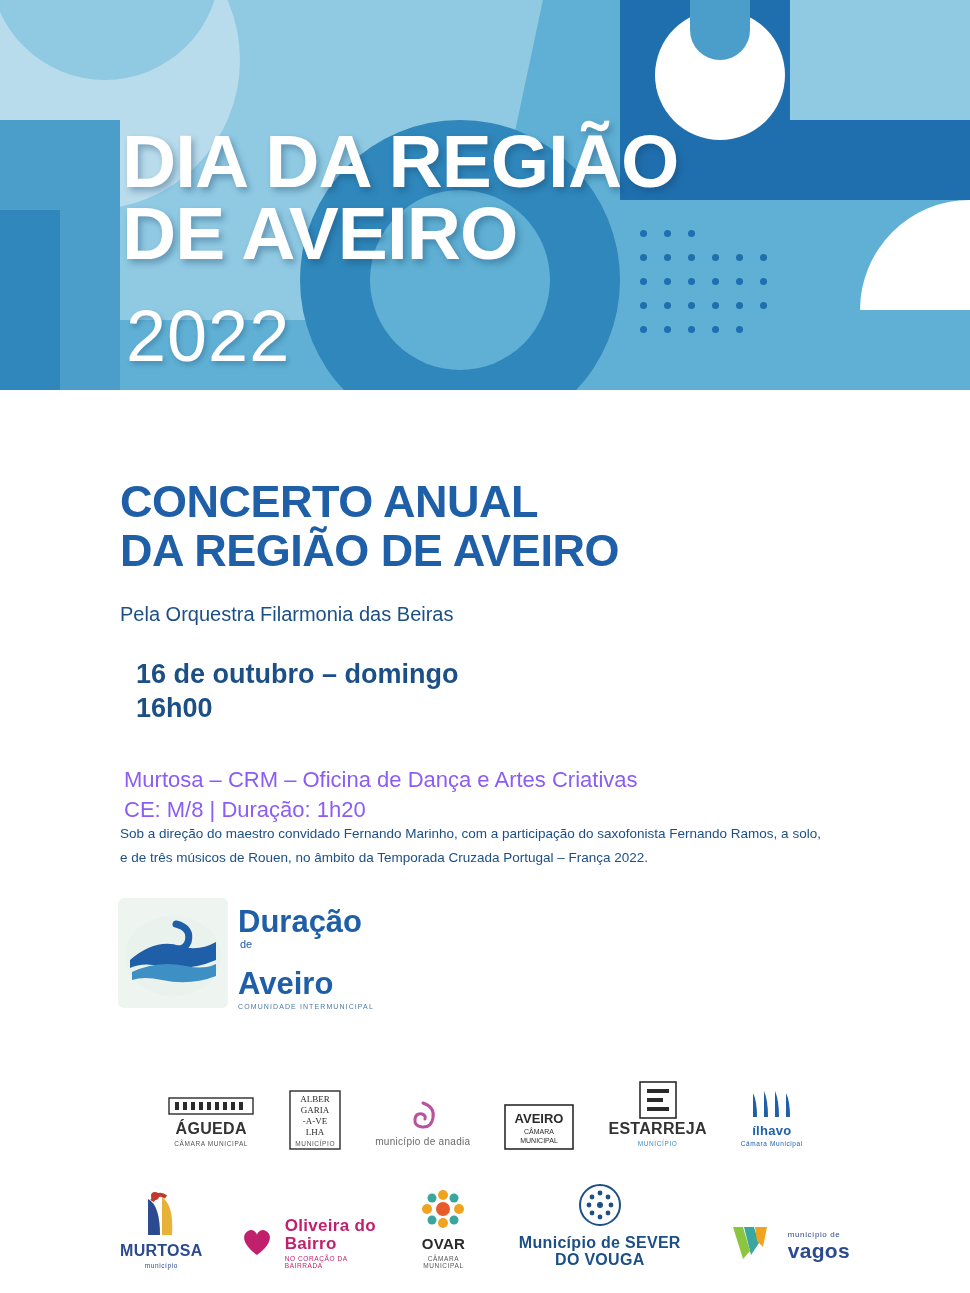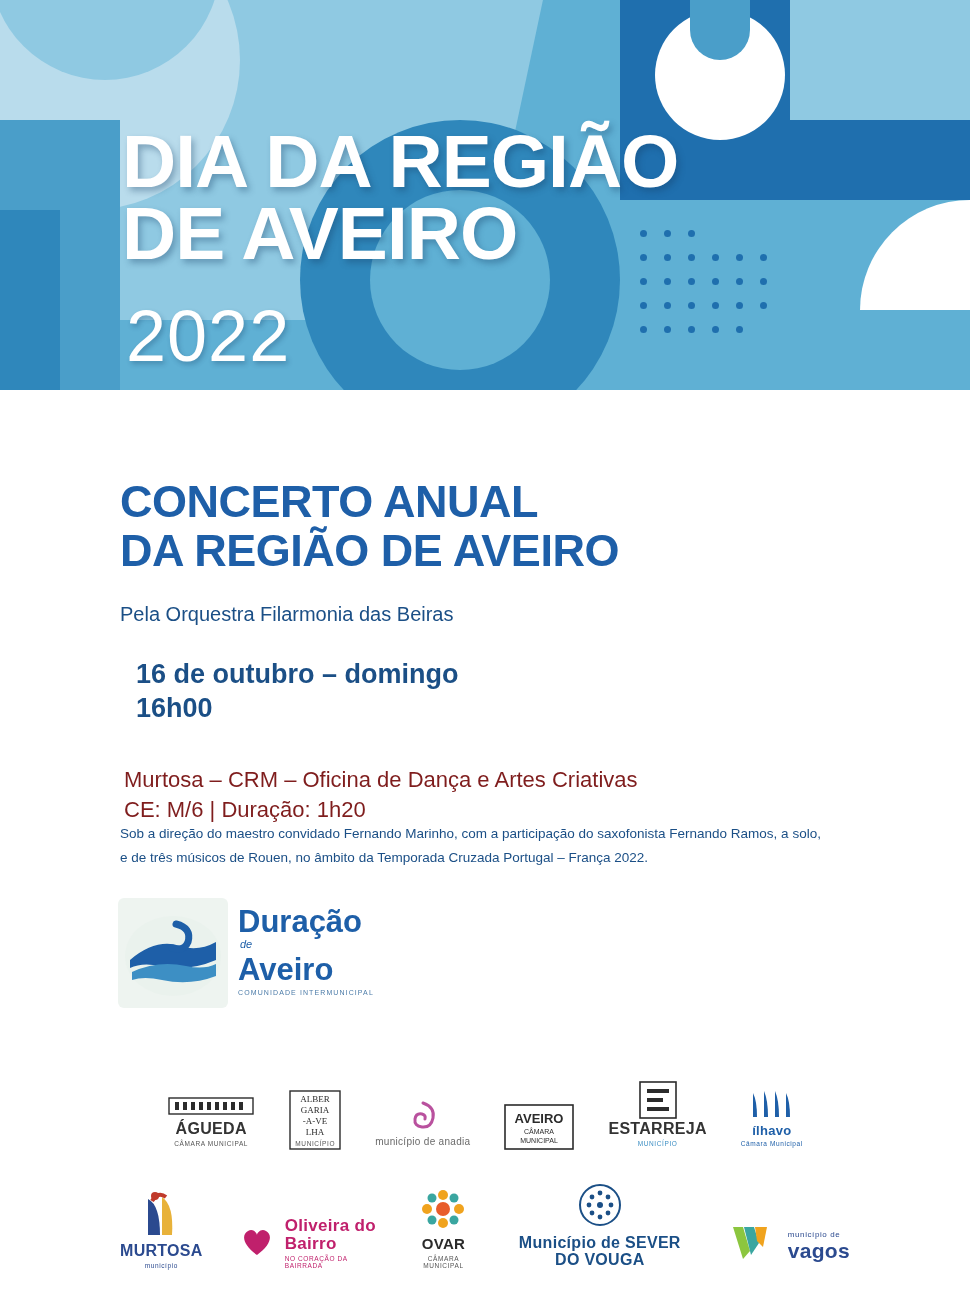--- a/index.html
+++ b/index.html
@@ -172,21 +172,21 @@
     font-weight: bold;
     line-height: 1.25;
     color: #1b4f86;
   }
   .venue {
     position: absolute;
     left: 124px; top: 375px;
     font-size: 22px;
     font-weight: normal;
     line-height: 1.35;
-    color: #7f1d1d;
+    color: #8b5cf6;
   }
   .note {
     position: absolute;
     left: 120px; top: 432px;
     width: 740px;
     font-size: 13.5px;
     line-height: 1.75;
     color: #1b4f86;
   }
 
@@ -209,23 +209,22 @@
     width: 150px;
   }
   .cim-regiao {
     font-size: 31px;
     font-weight: bold;
     color: #1e5fa8;
     line-height: 1;
   }
   .cim-de {
     font-size: 11px;
-    font-style: italic;
     color: #1e5fa8;
-    margin: 1px 0 4px 2px;
+    margin: 1px 0 18px 2px;
   }
   .cim-aveiro {
     font-size: 31px;
     font-weight: bold;
     color: #1e5fa8;
     line-height: 1;
   }
   .cim-sub {
     font-size: 7px;
     letter-spacing: 1.1px;
@@ -336,21 +335,21 @@
 
   <div class="subtitle">Pela Orquestra Filarmonia das Beiras</div>
 
   <div class="datetime">
     <div>16 de outubro – domingo</div>
     <div>16h00</div>
   </div>
 
   <div class="venue">
     <div>Murtosa – CRM – Oficina de Dança e Artes Criativas</div>
-    <div>CE: M/6 | Duração: 1h20</div>
+    <div>CE: M/8 | Duração: 1h20</div>
   </div>
 
   <div class="note">
     <div>Sob a direção do maestro convidado Fernando Marinho, com a participação do saxofonista Fernando Ramos, a solo,</div>
     <div>e de três músicos de Rouen, no âmbito da Temporada Cruzada Portugal – França 2022.</div>
   </div>
 
   <div class="cim-logo">
     <div class="cim-badge">
       <svg width="110" height="110" viewBox="0 0 110 110" aria-hidden="true">

